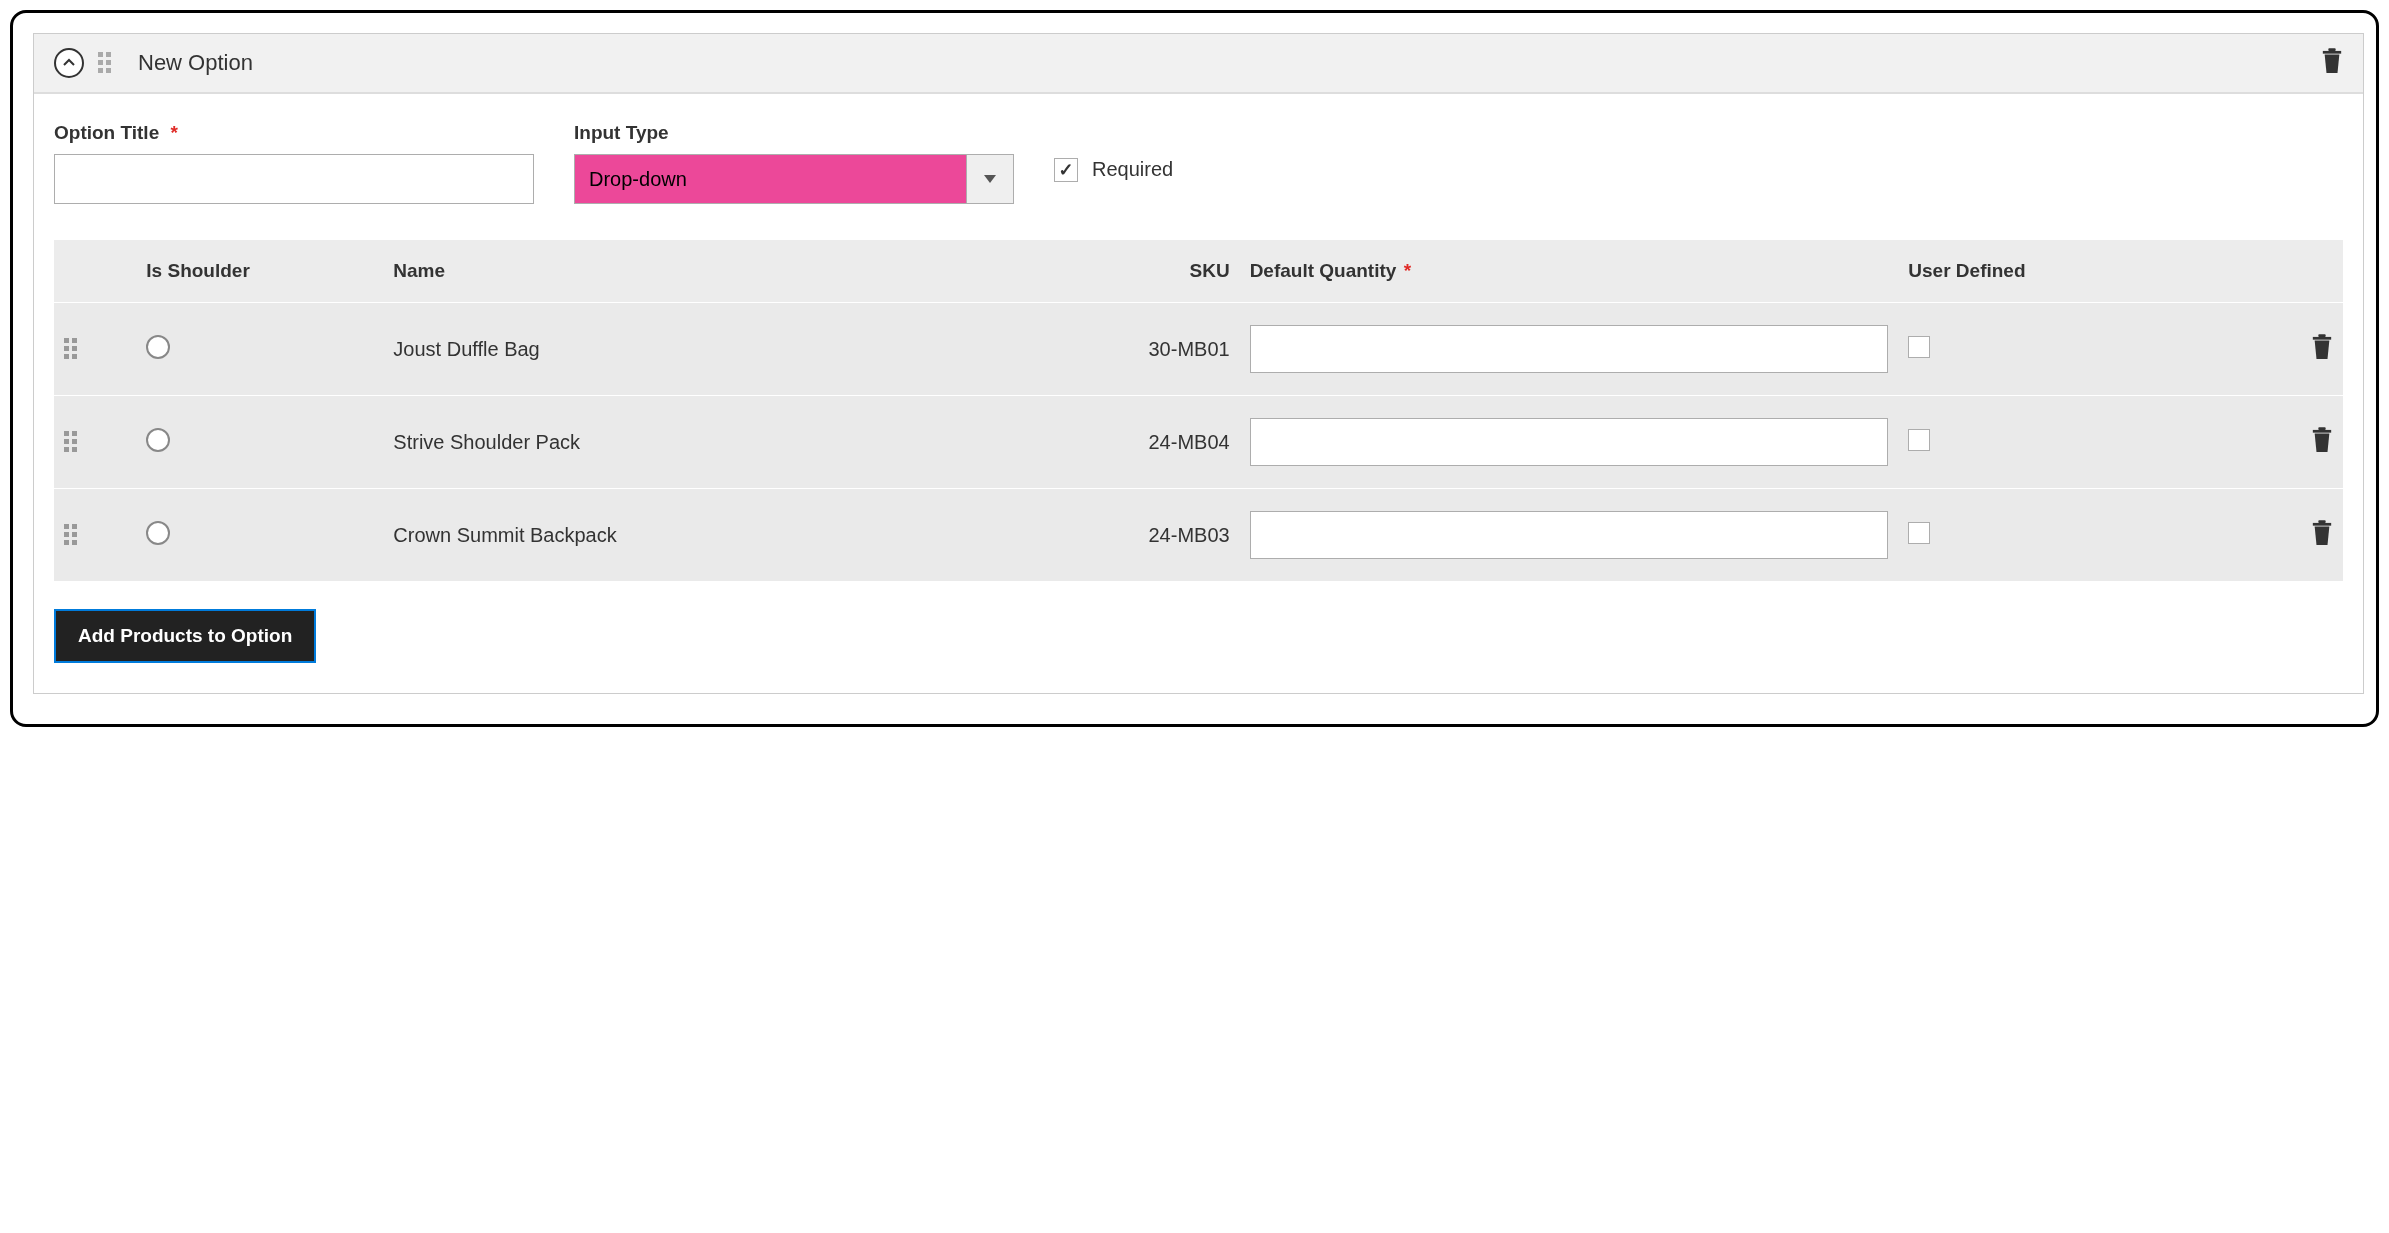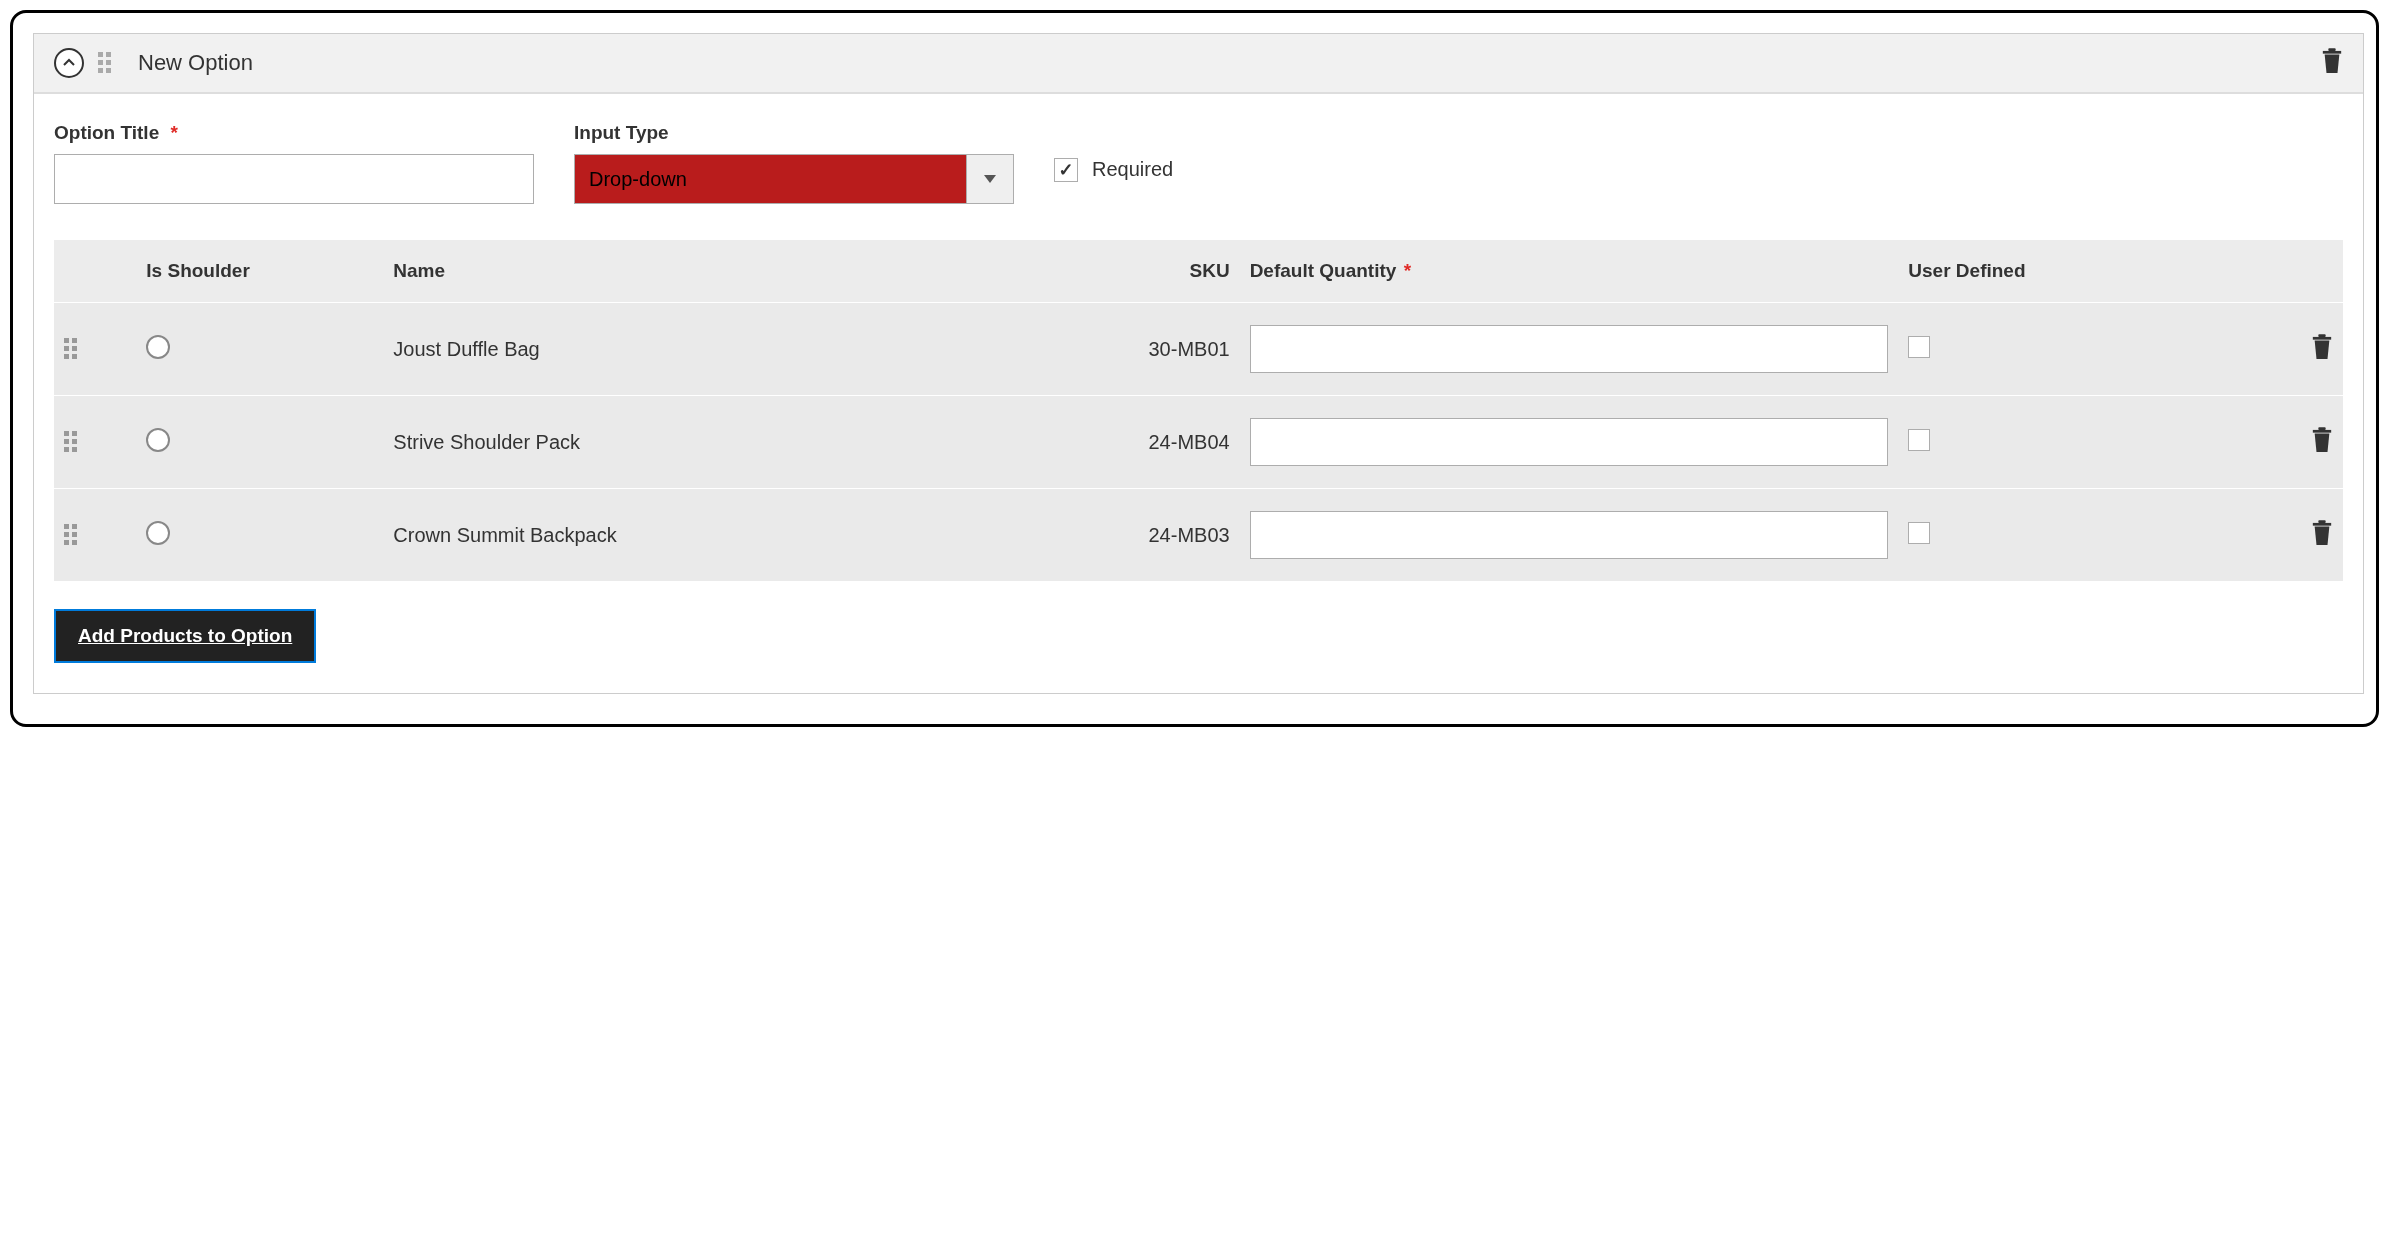--- a/index.html
+++ b/index.html
@@ -93,21 +93,21 @@
   height: 50px;
 }
 .select-main {
   flex: 1;
   border: 1px solid #adadad;
   border-right: none;
   display: flex;
   align-items: center;
   padding: 0 14px;
   font-size: 20px;
-  background: #b91c1c;
+  background: #ec4899;
 }
 .select-btn {
   width: 48px;
   border: 1px solid #adadad;
   background: #efefef;
   display: flex;
   align-items: center;
   justify-content: center;
   cursor: pointer;
 }
@@ -197,21 +197,20 @@
 .row-delete { cursor: pointer; }
 .add-btn {
   margin-top: 28px;
   background: #222;
   color: #fff;
   font-size: 19px;
   font-weight: 600;
   padding: 14px 22px;
   border: 2px solid #007bdb;
   cursor: pointer;
-  text-decoration: underline;
 }
 .col-drag { width: 50px; }
 .col-default { width: 150px; }
 .col-name { width: 360px; }
 .col-sku { width: 160px; text-align: right; }
 .col-qty { width: 400px; }
 .col-user { width: 210px; }
 .col-del { width: 60px; text-align: right; }
 th .required-star { margin-left: 2px; }
 </style>

